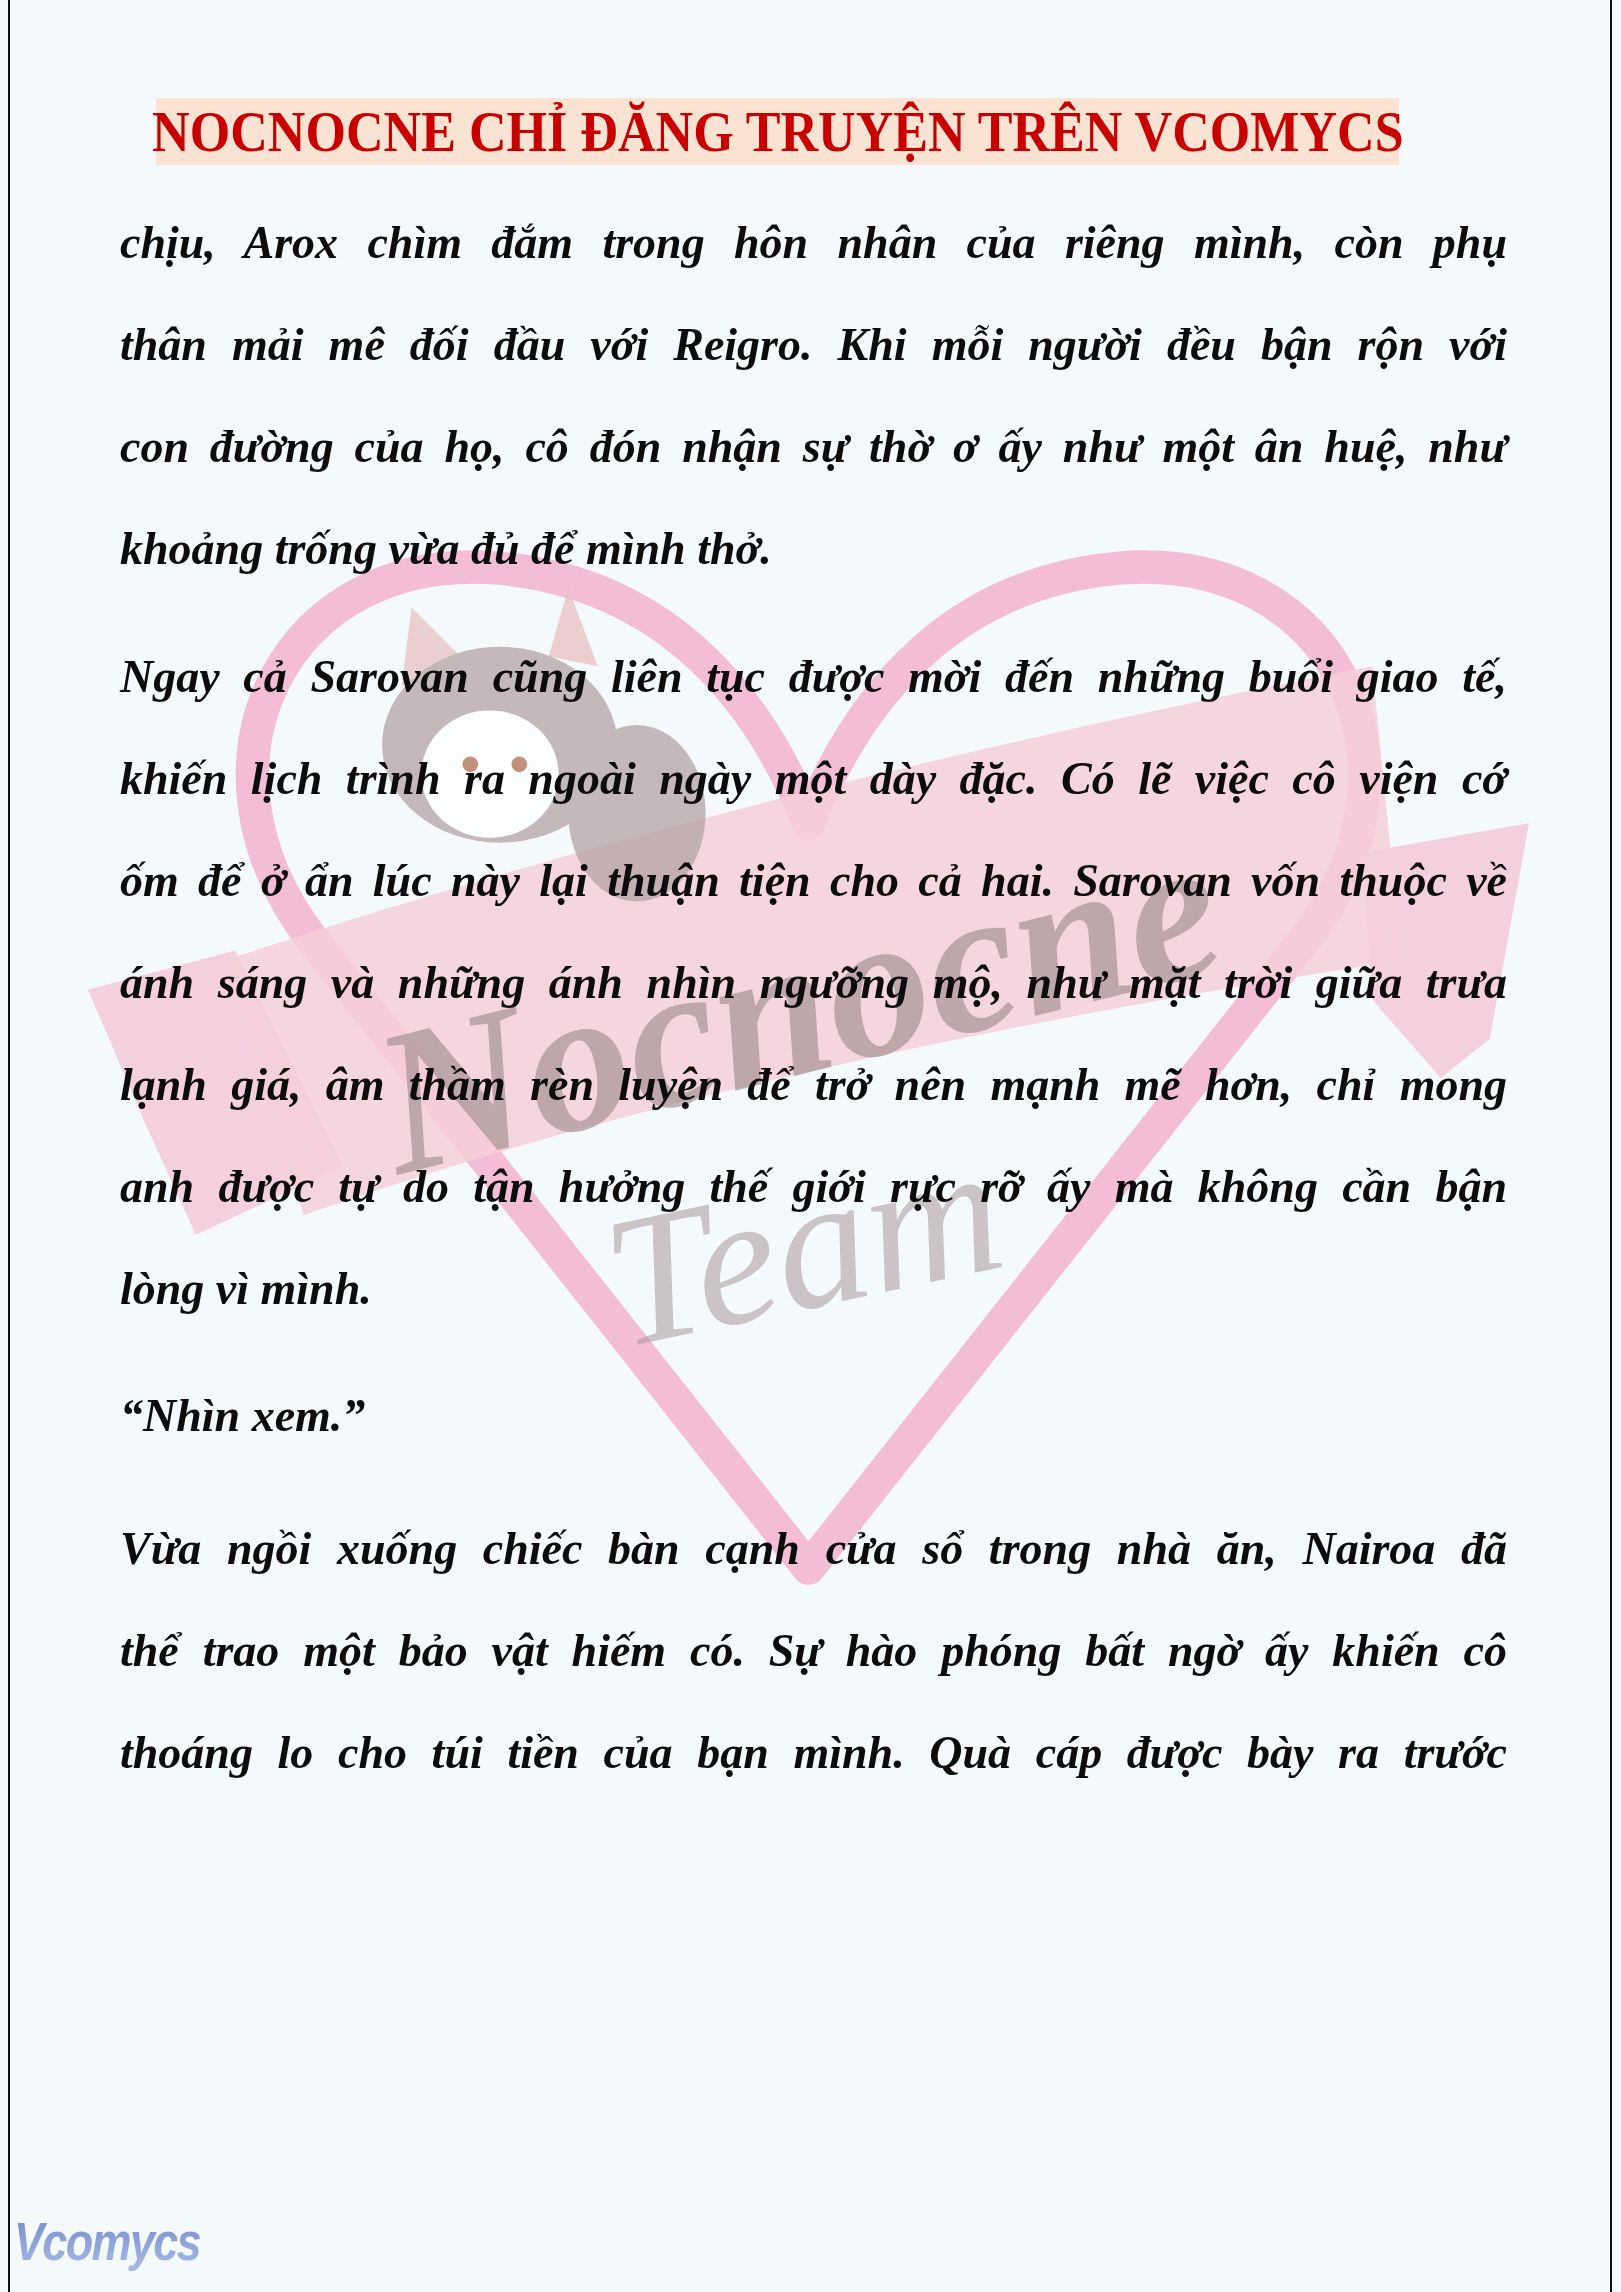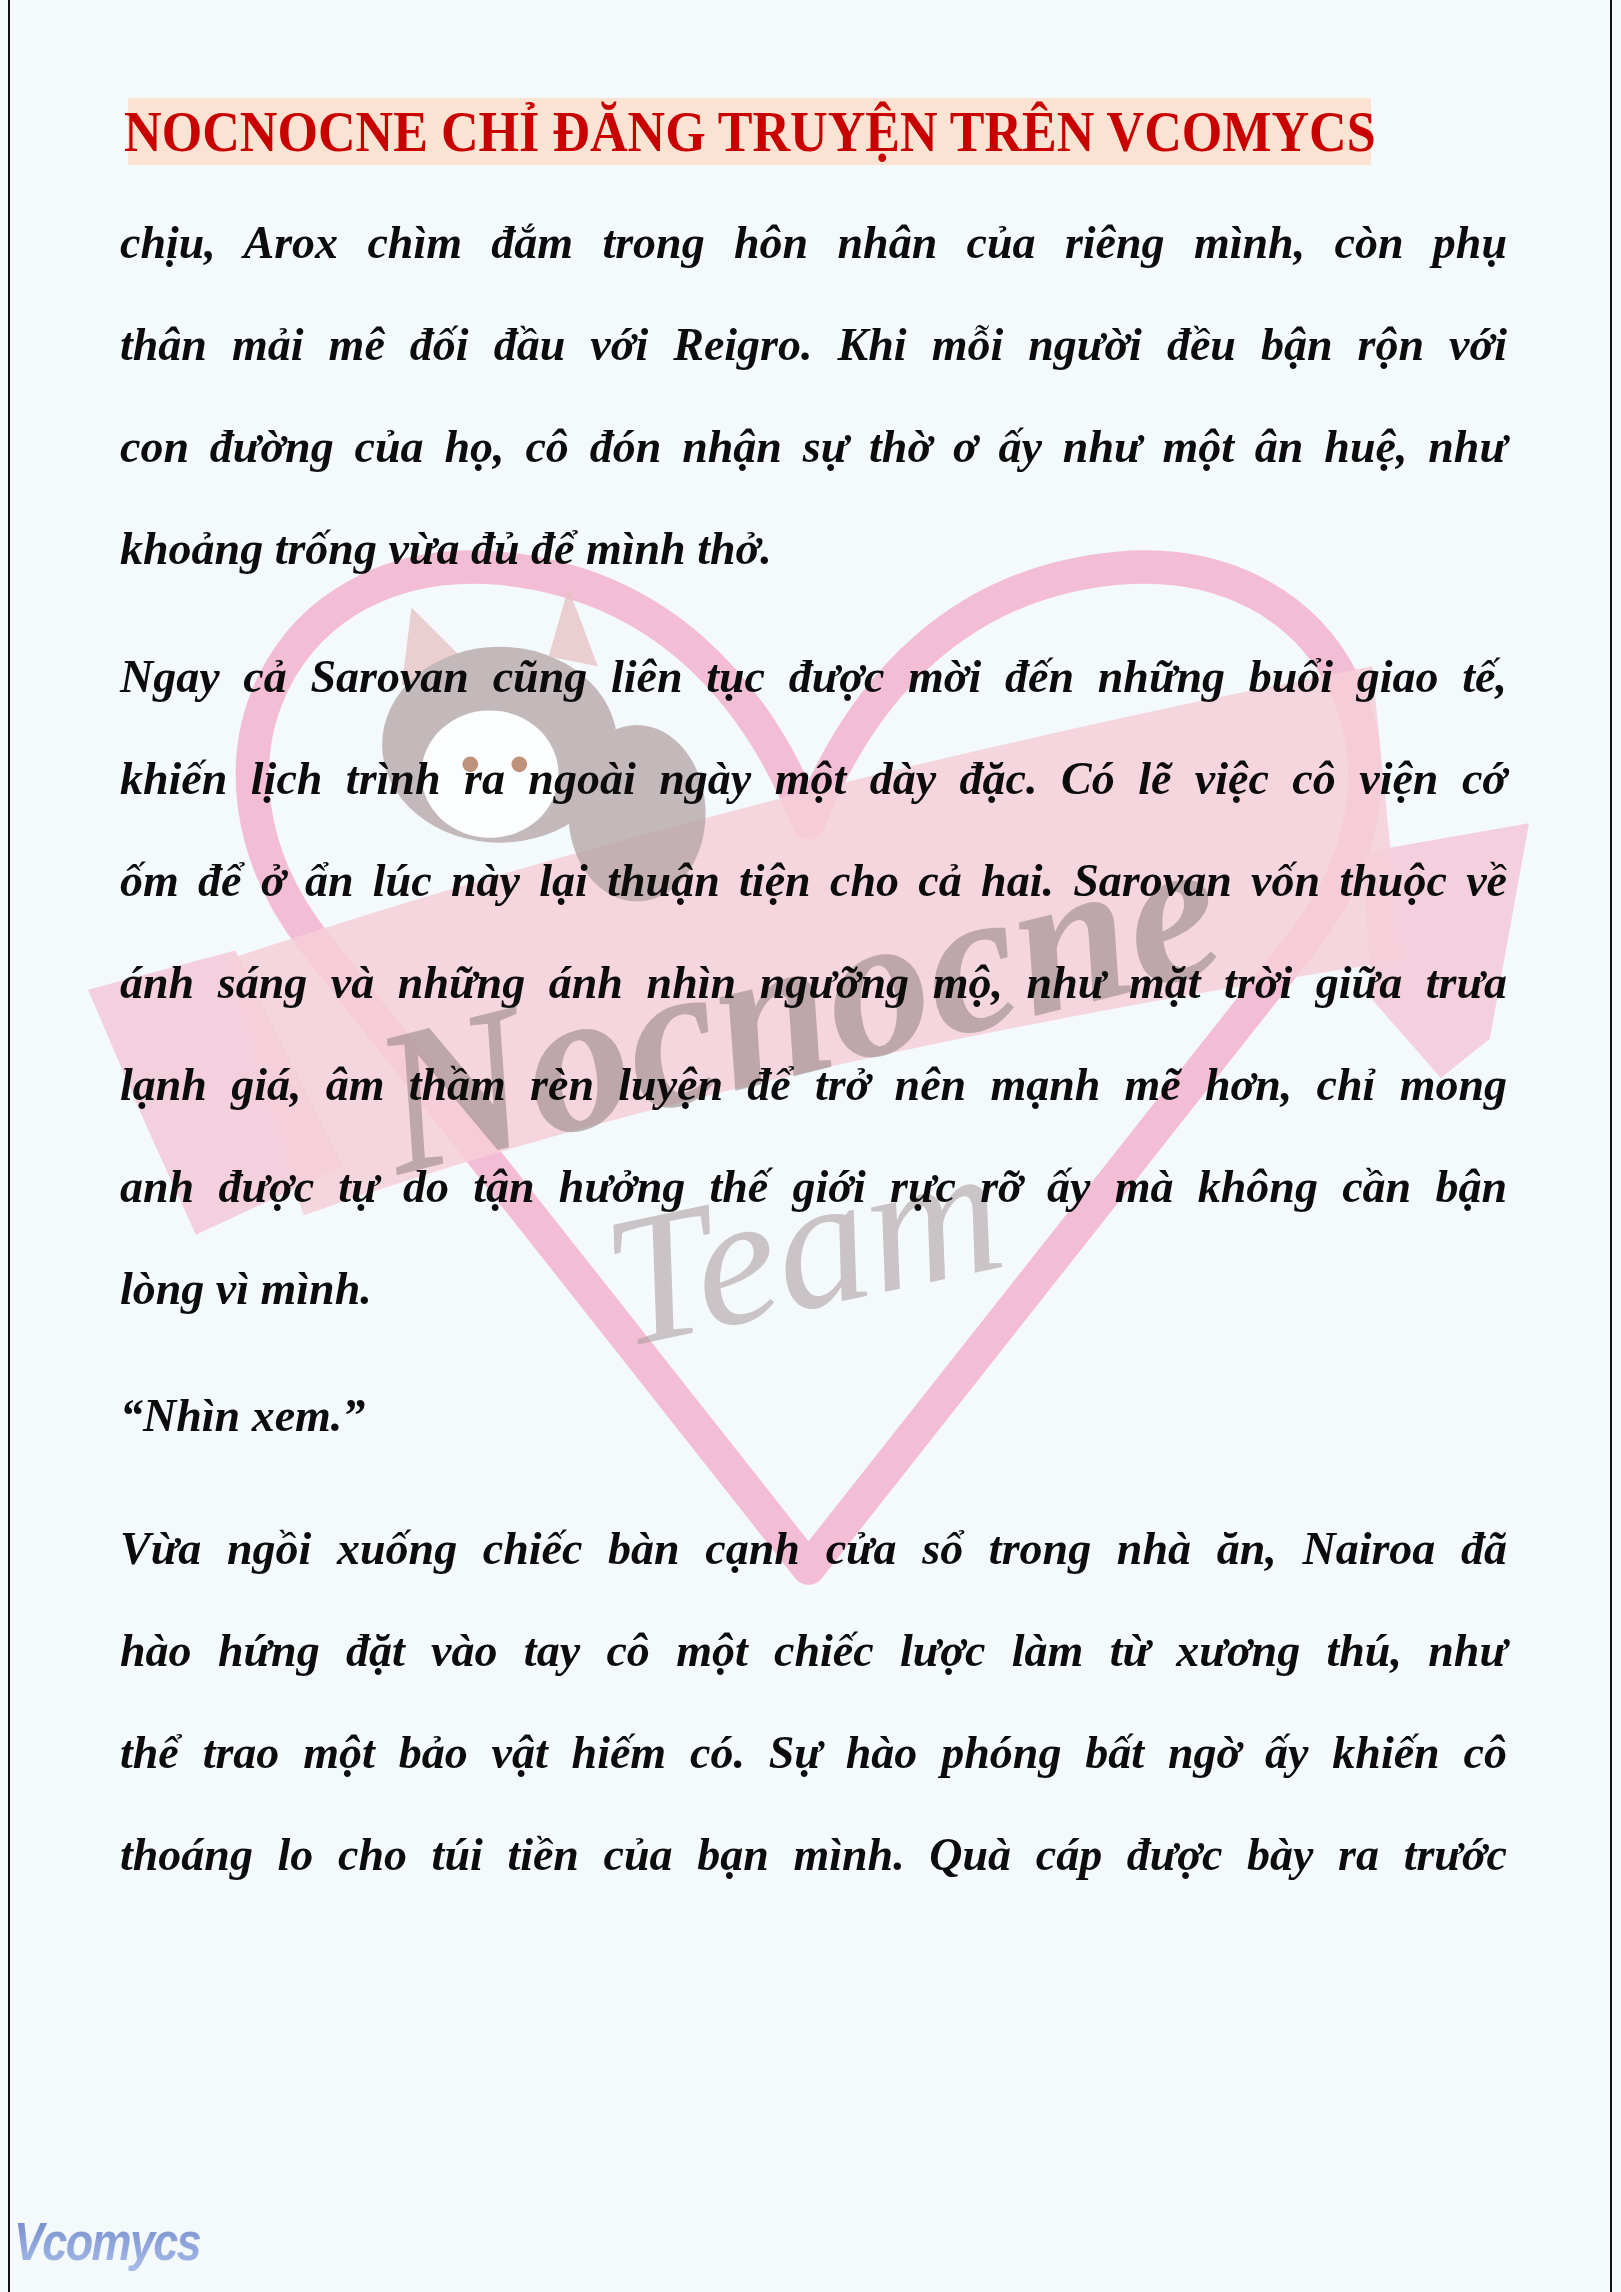--- a/index.html
+++ b/index.html
@@ -36,21 +36,21 @@
       z-index: 0;
     }
     .watermark svg {
       width: 100%;
       height: 100%;
     }
     
     .banner {
       position: absolute;
       top: 98px;
-      left: 128px;
+      left: 156px;
       width: 1243px;
       height: 67px;
       background: #fbe3d3;
       display: flex;
       align-items: center;
       justify-content: center;
       z-index: 2;
     }
     .banner-text {
       color: #c90000;
@@ -170,21 +170,20 @@
     <span class="line">ánh sáng và những ánh nhìn ngưỡng mộ, như mặt trời giữa trưa</span>
     <span class="line">lạnh giá, âm thầm rèn luyện để trở nên mạnh mẽ hơn, chỉ mong</span>
     <span class="line">anh được tự do tận hưởng thế giới rực rỡ ấy mà không cần bận</span>
     <span class="line last">lòng vì mình.</span>
   </p>
   <p class="para p3">
     <span class="line last">“Nhìn xem.”</span>
   </p>
   <p class="para p4">
     <span class="line">Vừa ngồi xuống chiếc bàn cạnh cửa sổ trong nhà ăn, Nairoa đã</span>
-    <span class="line">hào hứng đặt vào tay cô một chiếc lược làm từ xương thú, như</span>
     <span class="line">thể trao một bảo vật hiếm có. Sự hào phóng bất ngờ ấy khiến cô</span>
     <span class="line">thoáng lo cho túi tiền của bạn mình. Quà cáp được bày ra trước</span>
   </p>
 </div>
 
 <div class="footer-logo">
   <span class="logo-text">Vcomycs</span>
 </div>
 
 

